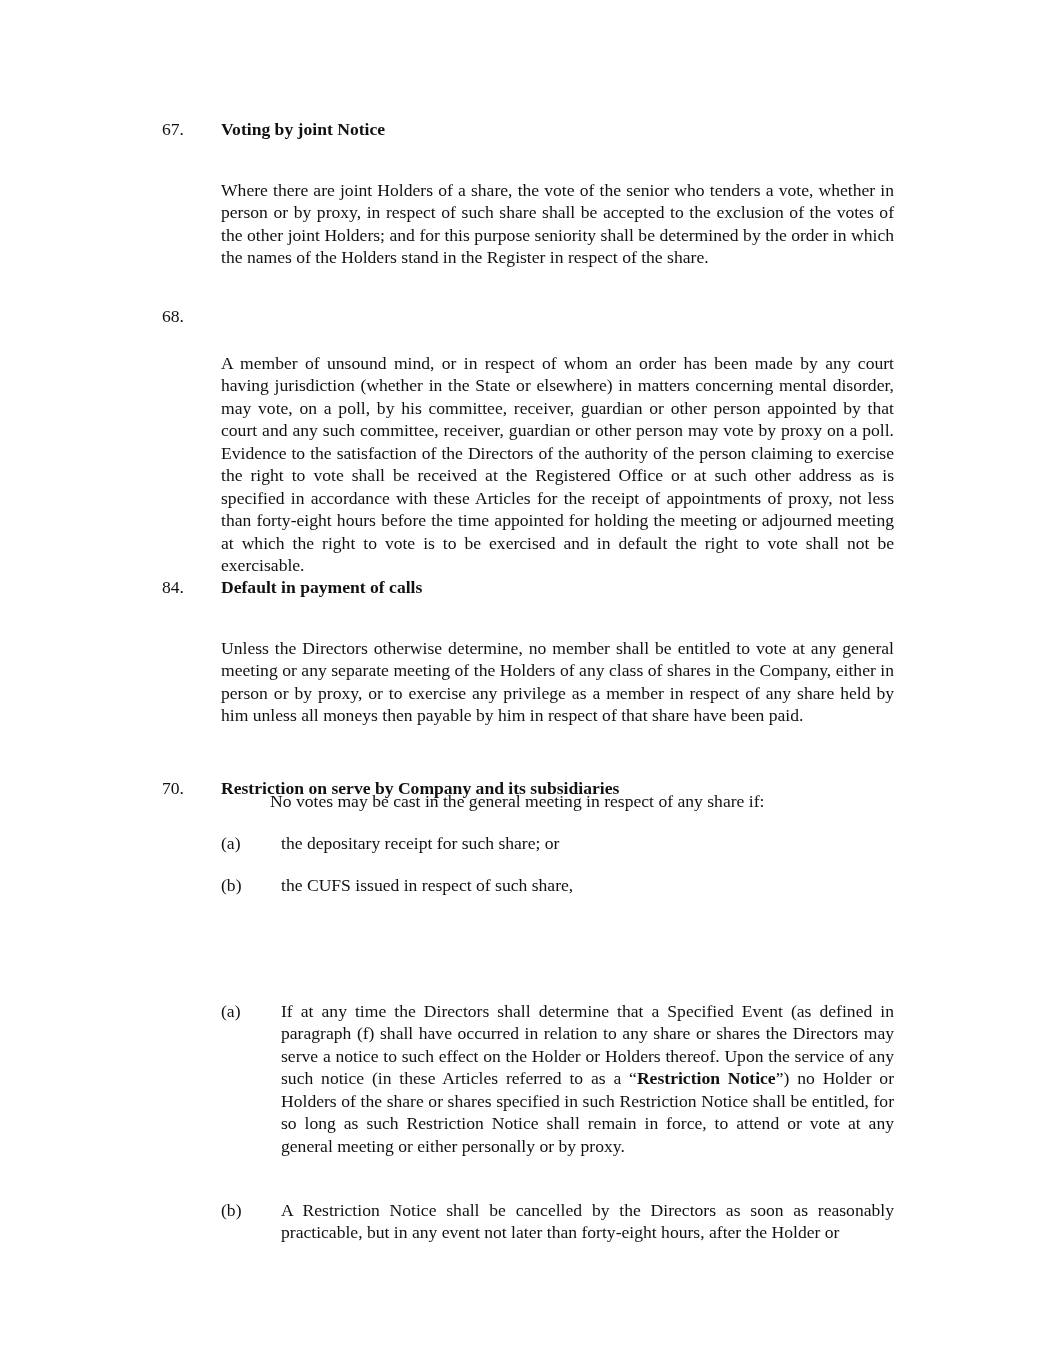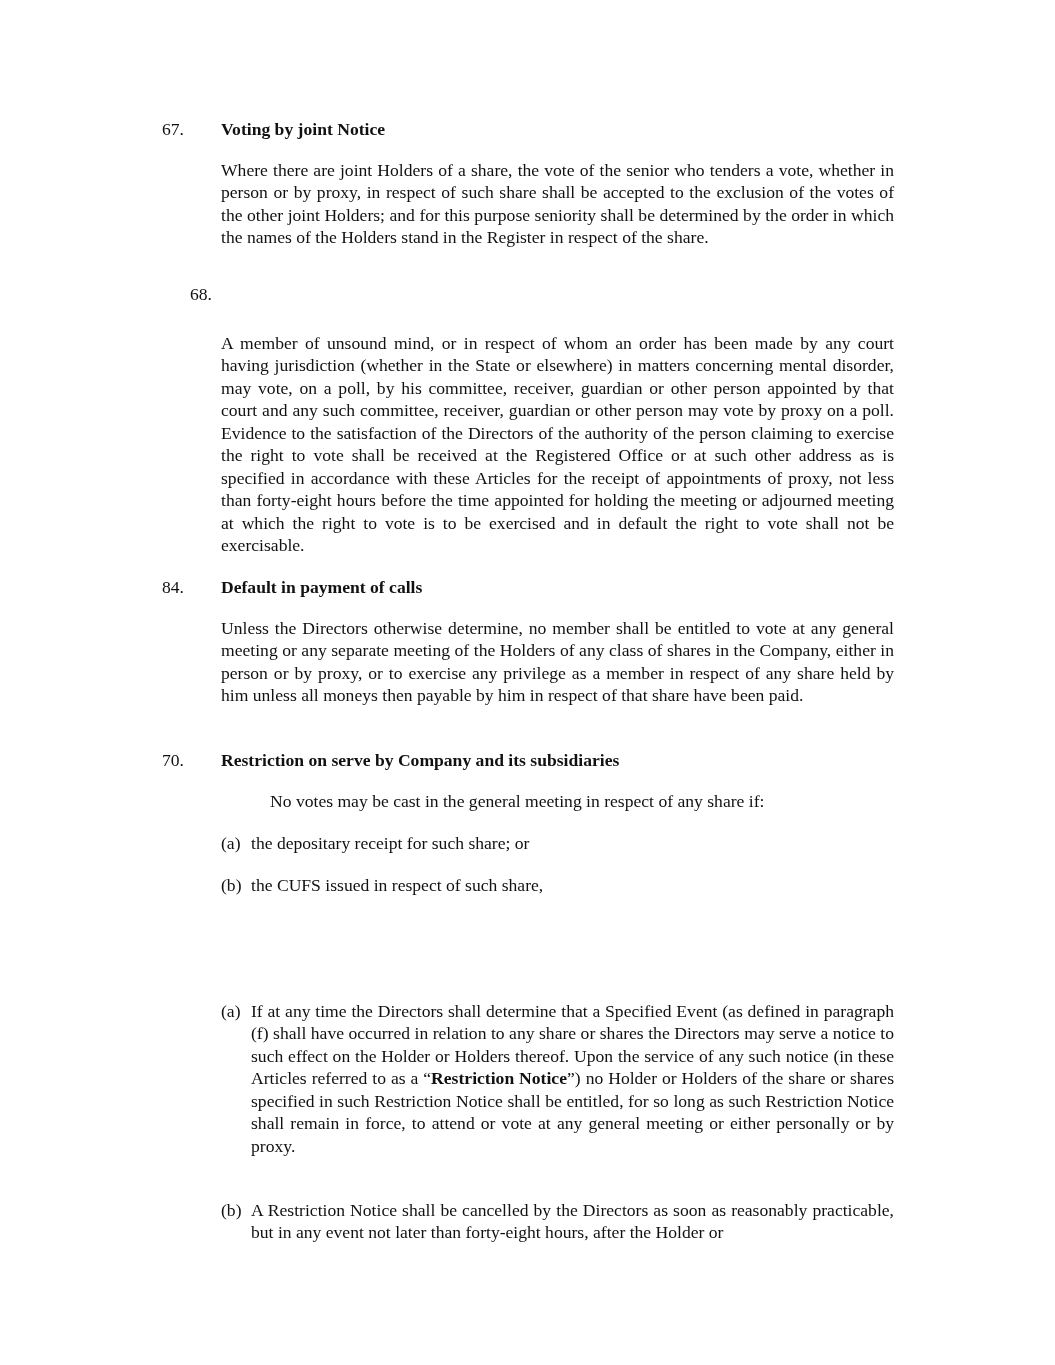--- a/index.html
+++ b/index.html
@@ -6,50 +6,50 @@
   body {
     width: 1055px; height: 1365px; position: relative; overflow: hidden;
     font-family: "Liberation Serif", "DejaVu Serif", serif;
     color: #111111;
     font-size: 17.6px;
   }
   .page { position: absolute; left: 0; top: 0; width: 1055px; height: 1261px; }
   .heading { position: absolute; left: 162px; width: 740px; height: 24px; line-height: 24px; }
   .heading .num { position: absolute; left: 0; top: 0; }
   .heading .title { position: absolute; left: 59px; top: 0; font-weight: bold; white-space: nowrap; }
-  .para { position: absolute; left: 221px; width: 673px; line-height: 22.45px; text-align: justify; }
+  .para { position: absolute; left: 221px; width: 673px; line-height: 22.45px; text-align: justify; margin-top: 20px; }
   .sub { position: absolute; left: 221px; width: 673px; line-height: 22.45px; }
   .sub .letter { position: absolute; left: 0; top: 0; }
-  .sub .text { margin-left: 30px; text-align: justify; display: block; }
+  .sub .text { margin-left: 60px; text-align: justify; display: block; }
   .plain { position: absolute; left: 238px; line-height: 22.45px; white-space: nowrap; margin-left: 32px; }
   b.inline { font-weight: bold; }
 </style>
 </head>
 <body>
 
 <div class="page">
 
   <div class="heading" style="top:117px;">
     <span class="num">67.</span>
     <span class="title">Voting by joint Notice</span>
   </div>
   <div class="para" style="top:159px;">Where there are joint Holders of a share, the vote of the senior who tenders a vote, whether in person or by proxy, in respect of such share shall be accepted to the exclusion of the votes of the other joint Holders; and for this purpose seniority shall be determined by the order in which the names of the Holders stand in the Register in respect of the share.</div>
 
-  <div class="heading" style="top:282px;margin-left:28px;">
+  <div class="heading" style="top:304px;">
     <span class="num">68.</span>
   </div>
   <div class="para" style="top:332px;">A member of unsound mind, or in respect of whom an order has been made by any court having jurisdiction (whether in the State or elsewhere) in matters concerning mental disorder, may vote,  on a poll, by his committee, receiver, guardian or other person appointed by that court and any such committee, receiver, guardian or other person may vote by proxy on a poll.  Evidence to the satisfaction of the Directors of the authority of the person claiming to exercise the right to vote shall be received at the Registered Office or at such other address as is specified in accordance with these Articles for the receipt of appointments of proxy, not less than forty-eight hours before the time appointed for holding the meeting or adjourned meeting at which the right to vote is to be exercised and in default the right to vote shall not be exercisable.</div>
 
   <div class="heading" style="top:575px;">
     <span class="num">84.</span>
     <span class="title">Default in payment of calls</span>
   </div>
   <div class="para" style="top:617px;">Unless the Directors otherwise determine, no member shall be entitled to vote at any general meeting or any separate meeting of the Holders of any class of shares in the Company, either in person or by proxy, or to exercise any privilege as a member in respect of any share held by him unless all moneys then payable by him in respect of that share have been paid.</div>
 
-  <div class="heading" style="top:748px;">
+  <div class="heading" style="top:776px;">
     <span class="num">70.</span>
     <span class="title">Restriction on serve by Company and its subsidiaries</span>
   </div>
   <div class="plain" style="top:790px;">No votes may be cast in the general meeting in respect of any share if:</div>
   <div class="sub" style="top:832px;">
     <span class="letter">(a)</span>
     <span class="text">the depositary receipt for such share; or</span>
   </div>
   <div class="sub" style="top:874px;">
     <span class="letter">(b)</span>

